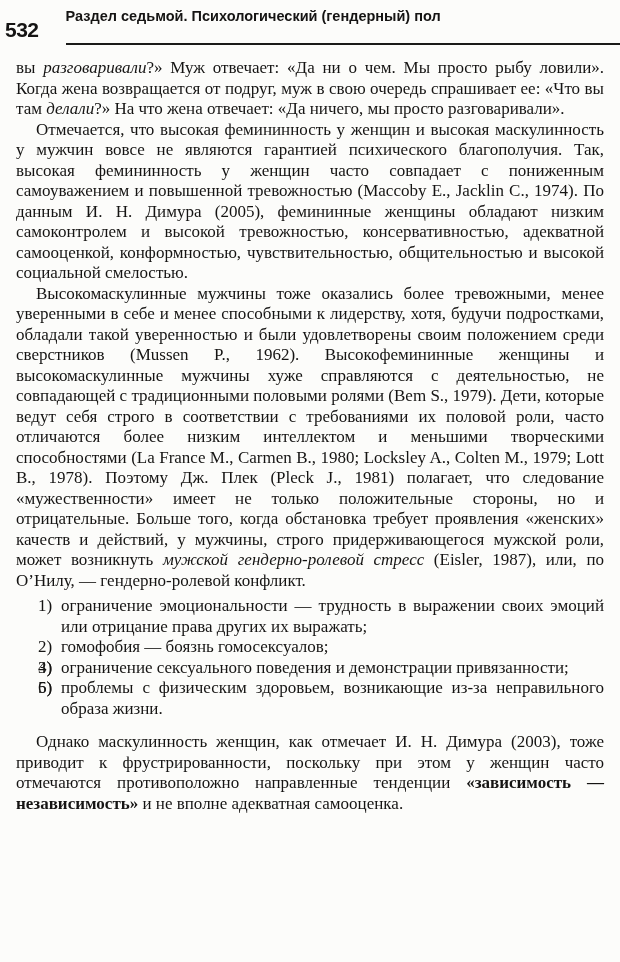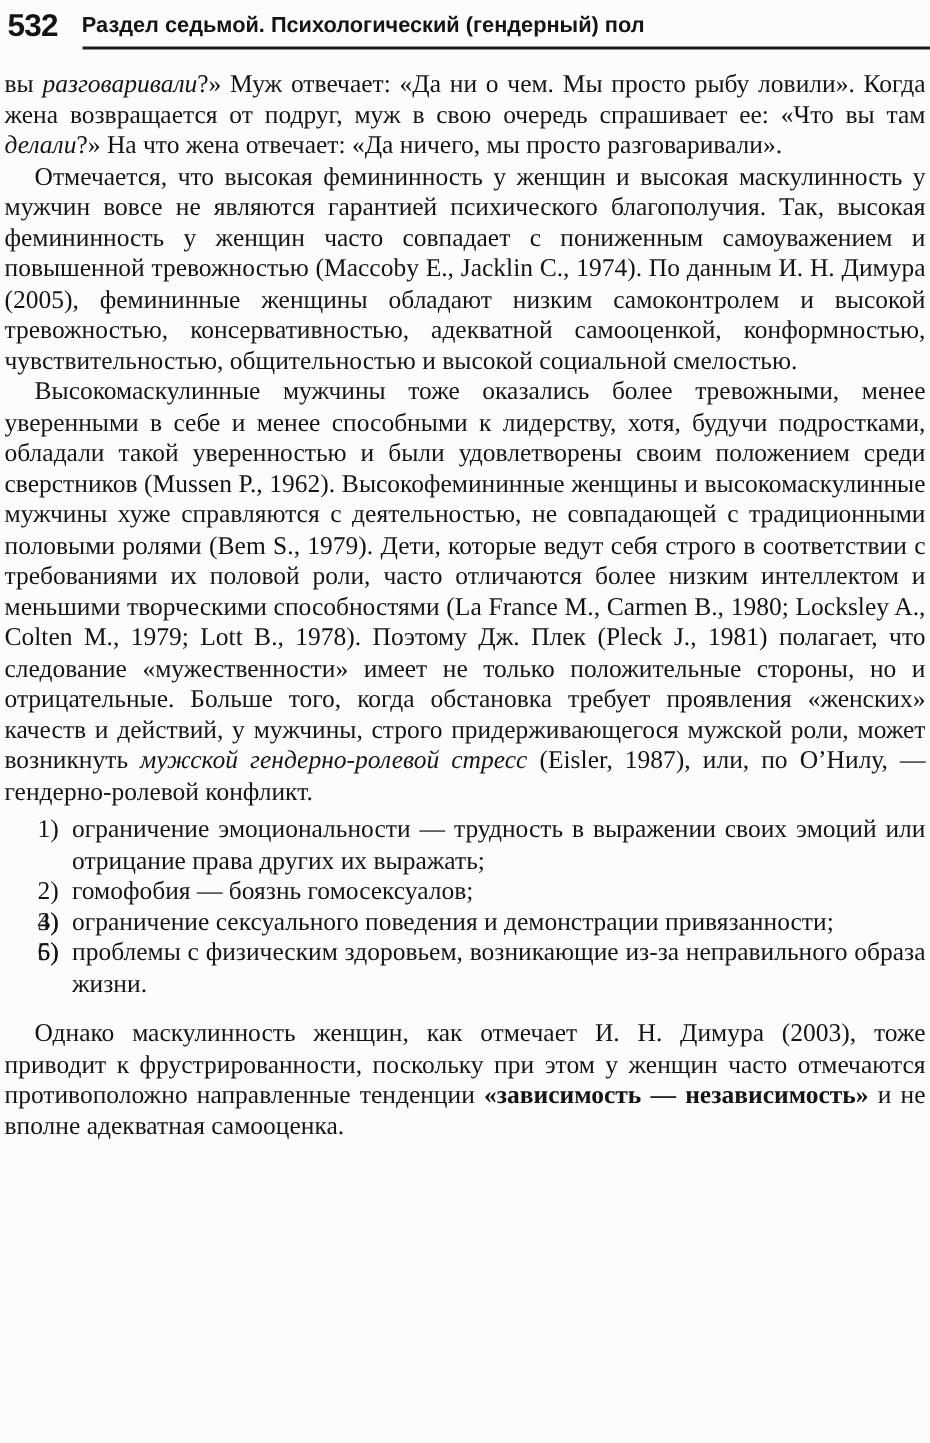--- a/index.html
+++ b/index.html
@@ -29,34 +29,34 @@
   }
   .page-num {
     font-size: 21px;
     font-weight: 800;
     letter-spacing: -0.5px;
     line-height: 1;
     padding-bottom: 5px;
   }
   .title-rule {
     flex: 1;
-    margin-left: 16px;
+    margin-left: 27px;
     border-bottom: 2.5px solid #1a1a18;
-    padding-bottom: 5px;
+    padding-bottom: 18px;
   }
   .running-title {
     font-size: 14.5px;
     font-weight: 700;
     line-height: 1;
   }
 
   
   .body-text {
     margin-top: 13px;
-    padding: 0 3px;
+    padding: 0 16px;
     font-family: "Liberation Serif", serif;
     font-size: 17px;
     line-height: 20.5px;
     text-align: justify;
     hyphens: auto;
   }
   .para {
     margin: 0;
     text-indent: 20px;
   }

